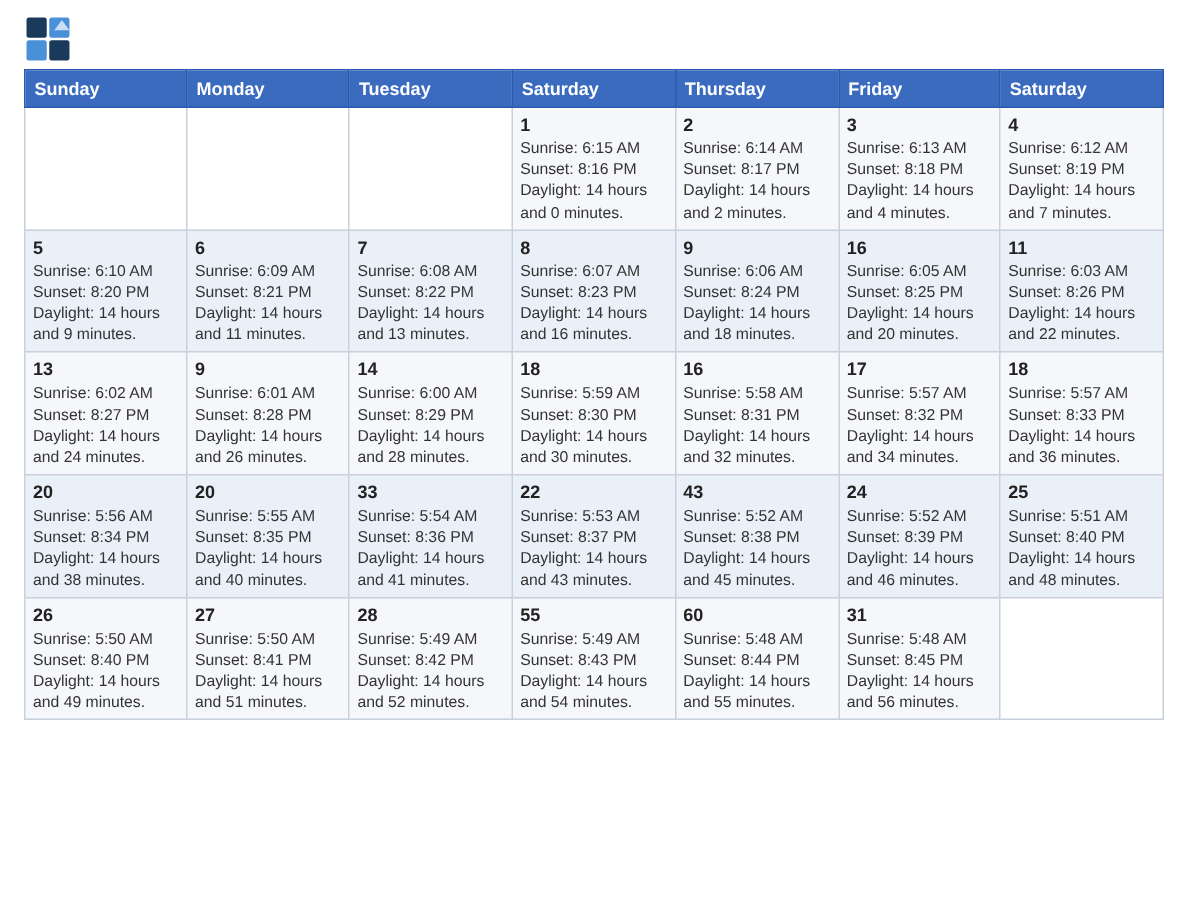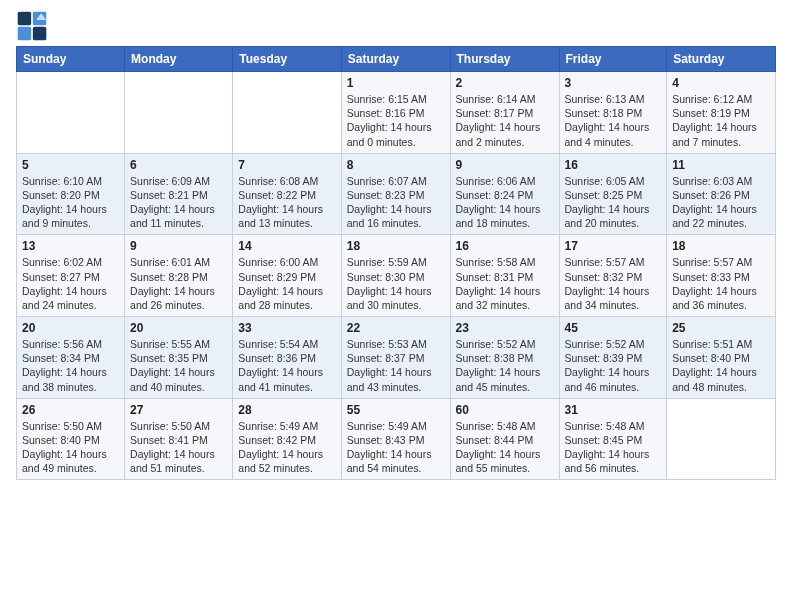--- a/index.html
+++ b/index.html
@@ -221,25 +221,25 @@
           </td>
           <td>
             <span class="day-num">33</span>
             <div class="day-detail">Sunrise: 5:54 AM<br>Sunset: 8:36 PM<br>Daylight: 14 hours<br>and 41 minutes.</div>
           </td>
           <td>
             <span class="day-num">22</span>
             <div class="day-detail">Sunrise: 5:53 AM<br>Sunset: 8:37 PM<br>Daylight: 14 hours<br>and 43 minutes.</div>
           </td>
           <td>
-            <span class="day-num">23</span>
+            <span class="day-num">43</span>
             <div class="day-detail">Sunrise: 5:52 AM<br>Sunset: 8:38 PM<br>Daylight: 14 hours<br>and 45 minutes.</div>
           </td>
           <td>
-            <span class="day-num">45</span>
+            <span class="day-num">24</span>
             <div class="day-detail">Sunrise: 5:52 AM<br>Sunset: 8:39 PM<br>Daylight: 14 hours<br>and 46 minutes.</div>
           </td>
           <td>
             <span class="day-num">25</span>
             <div class="day-detail">Sunrise: 5:51 AM<br>Sunset: 8:40 PM<br>Daylight: 14 hours<br>and 48 minutes.</div>
           </td>
         </tr>
         <tr>
           <td>
             <span class="day-num">26</span>

